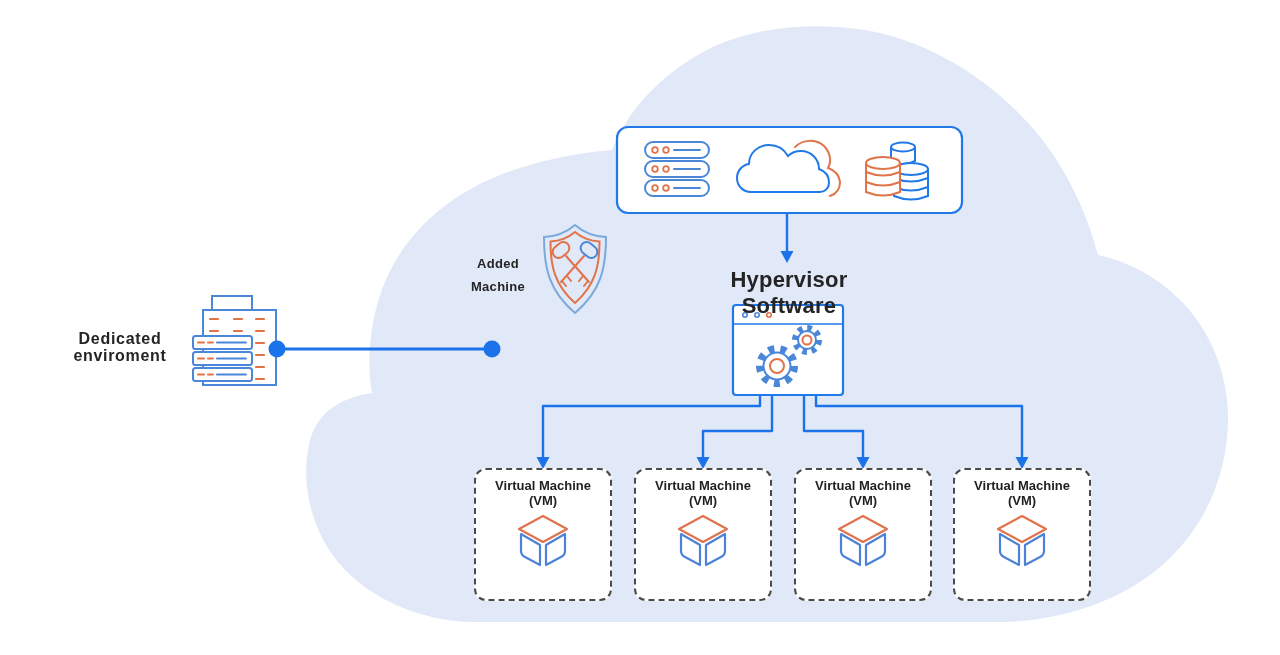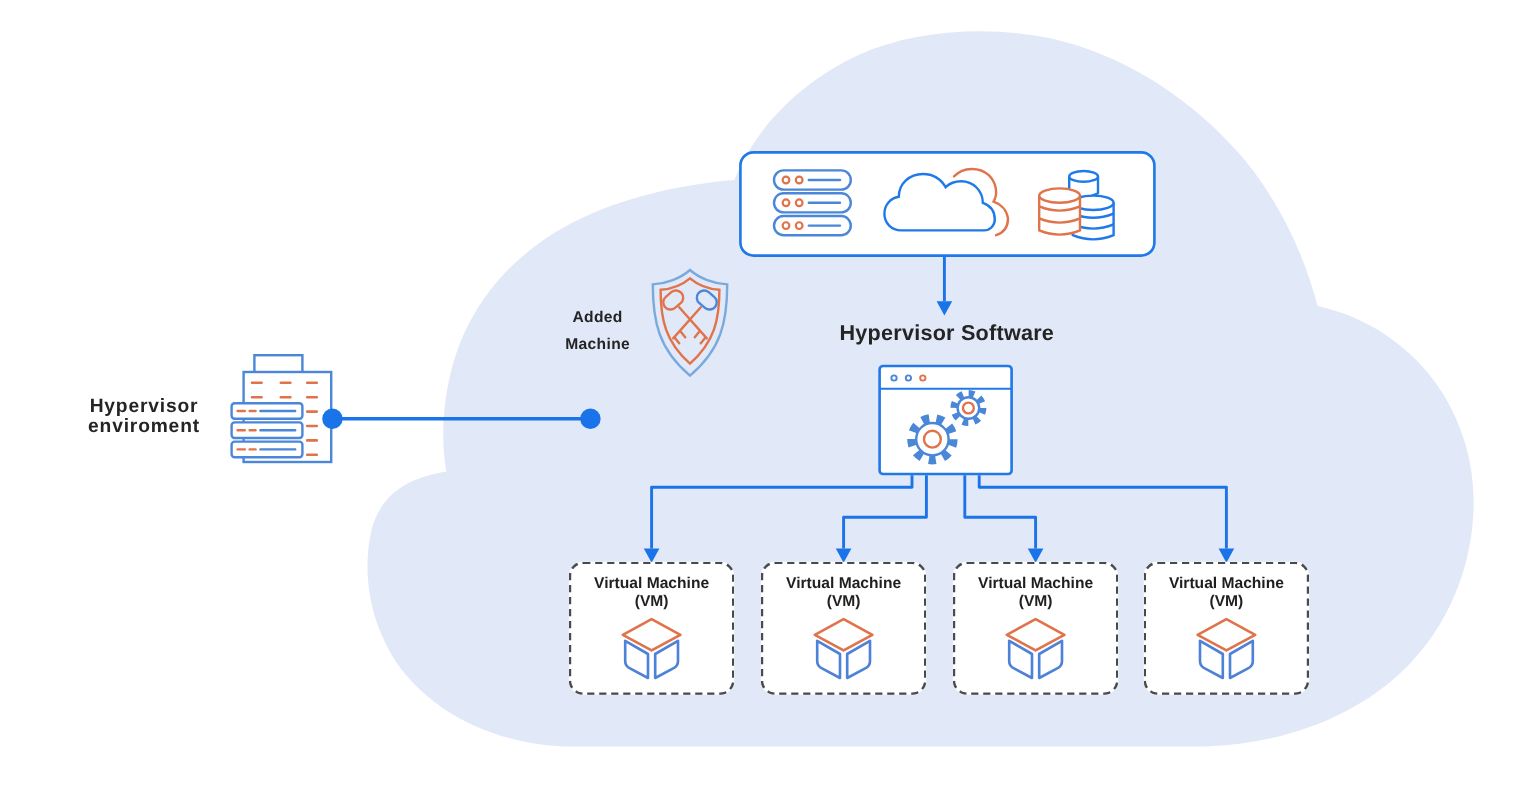--- a/index.html
+++ b/index.html
@@ -5,22 +5,22 @@
   html,body{margin:0;padding:0;background:#fff;}
   .stage{position:relative;width:1280px;height:655px;background:#ffffff;overflow:hidden;
          font-family:"Liberation Sans",sans-serif;}
   svg.bg{position:absolute;left:0;top:0;width:1280px;height:655px;}
   .label{position:absolute;color:#242424;font-weight:700;z-index:3;}
   #dedicated-label{left:40px;top:330px;width:160px;text-align:center;
     font-size:16px;line-height:17px;letter-spacing:.7px;}
   #added-label{left:437px;top:252px;width:122px;text-align:center;
     font-size:13px;line-height:23px;letter-spacing:.3px;}
   #hypervisor-label{left:689px;top:267px;width:200px;text-align:center;
-    font-size:18px;letter-spacing:.2px;}
-  .vm-card{position:absolute;top:468px;width:138px;height:111px;box-sizing:border-box;
+    font-size:22px;letter-spacing:.2px;}
+  .vm-card{position:absolute;top:468px;width:138px;height:133px;box-sizing:border-box;
     background:#ffffff;border:2px dashed #4a4a4a;border-radius:12px;z-index:2;
     display:flex;flex-direction:column;align-items:center;padding-top:8px;}
   .vm-card.v1{left:474px;} .vm-card.v2{left:634px;} .vm-card.v3{left:794px;} .vm-card.v4{left:953px;}
   .vm-title{font-size:13px;font-weight:700;color:#1f1f1f;line-height:15px;text-align:center;}
   .vm-cube{margin-top:5px;display:block;}
 </style>
 </head>
 <body>
 
 <div class="stage">
@@ -150,21 +150,21 @@
       <g fill="#1a73e8" stroke="none">
         <polygon points="536.5,457 549.5,457 543,469"></polygon>
         <polygon points="696.5,457 709.5,457 703,469"></polygon>
         <polygon points="856.5,457 869.5,457 863,469"></polygon>
         <polygon points="1015.5,457 1028.5,457 1022,469"></polygon>
       </g>
     </g>
   </svg>
 
   <div class="label" id="dedicated-label">
-    <div>Hypervisor</div>
+    <div>Dedicated</div>
     <div>enviroment</div>
   </div>
 
   <div class="label" id="added-label">
     <div>Added</div>
     <div>Machine</div>
   </div>
 
   <div class="label" id="hypervisor-label">Hypervisor Software</div>
 

